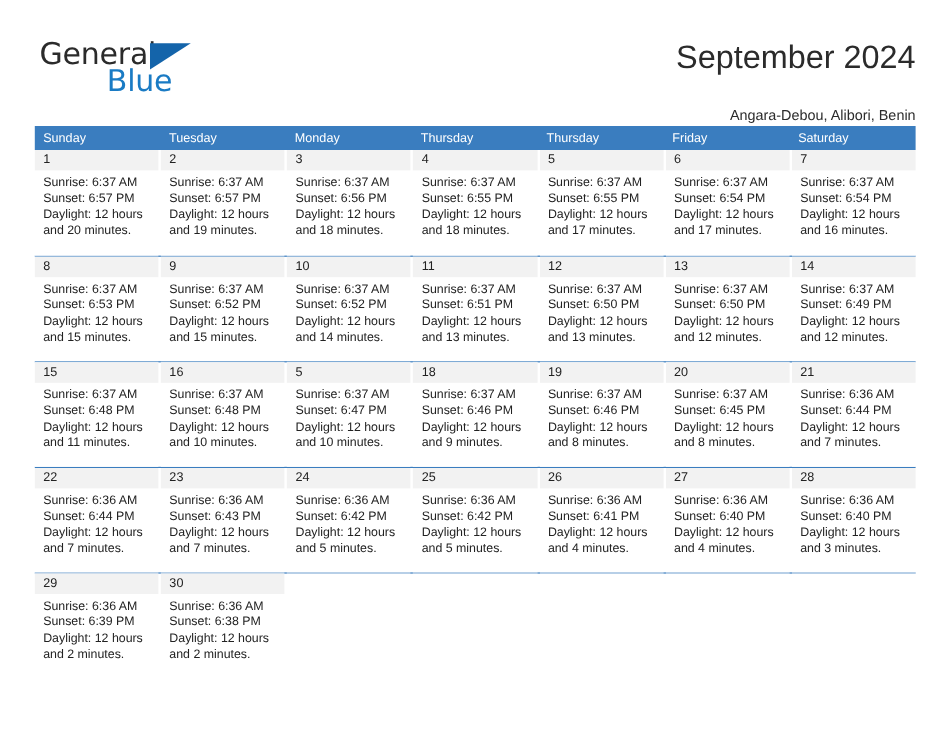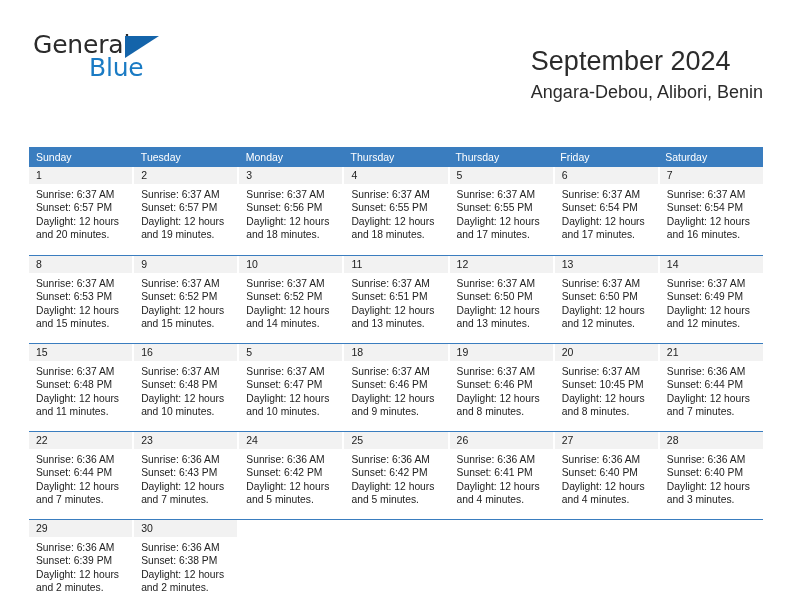--- a/index.html
+++ b/index.html
@@ -59,48 +59,48 @@
     left: 60px;
     top: 25px;
     font-size: 25px;
     letter-spacing: -0.2px;
     color: #1a7bc4;
     font-family: "DejaVu Sans", sans-serif;
   }
   .title-wrap {
     position: absolute;
     right: 0;
-    top: 17px;
+    top: 4px;
+    text-align: right;
   }
   .cal-title {
     font-size: 27px;
     font-weight: normal;
     color: #2b2b2b;
     line-height: 32px;
     white-space: nowrap;
   }
   .cal-subtitle {
-    font-size: 18px;
+    font-size: 12px;
     color: #2b2b2b;
     line-height: 22px;
-    margin-top: 4px;
+    margin-top: 21px;
     white-space: nowrap;
   }
 
   
   .calendar {
     position: absolute;
     left: 29px;
     top: 105px;
     width: 734px;
   }
   .weekday-row {
     display: flex;
     background: #3a7dbf;
-    margin-top: 42px;
   }
   .weekday {
     flex: 1 1 0;
     box-sizing: border-box;
     padding: 4px 0 4px 7px;
     font-size: 10.5px;
     color: #ffffff;
     height: 20px;
     line-height: 12px;
     overflow: hidden;
@@ -356,21 +356,21 @@
               <div class="day-line">Sunrise: 6:37 AM</div>
               <div class="day-line">Sunset: 6:46 PM</div>
               <div class="day-line">Daylight: 12 hours</div>
               <div class="day-line">and 8 minutes.</div>
             </div>
           </div>
           <div class="day-cell filled">
             <div class="daynum-band">20</div>
             <div class="day-body">
               <div class="day-line">Sunrise: 6:37 AM</div>
-              <div class="day-line">Sunset: 10:45 PM</div>
+              <div class="day-line">Sunset: 6:45 PM</div>
               <div class="day-line">Daylight: 12 hours</div>
               <div class="day-line">and 8 minutes.</div>
             </div>
           </div>
           <div class="day-cell filled">
             <div class="daynum-band">21</div>
             <div class="day-body">
               <div class="day-line">Sunrise: 6:36 AM</div>
               <div class="day-line">Sunset: 6:44 PM</div>
               <div class="day-line">Daylight: 12 hours</div>

